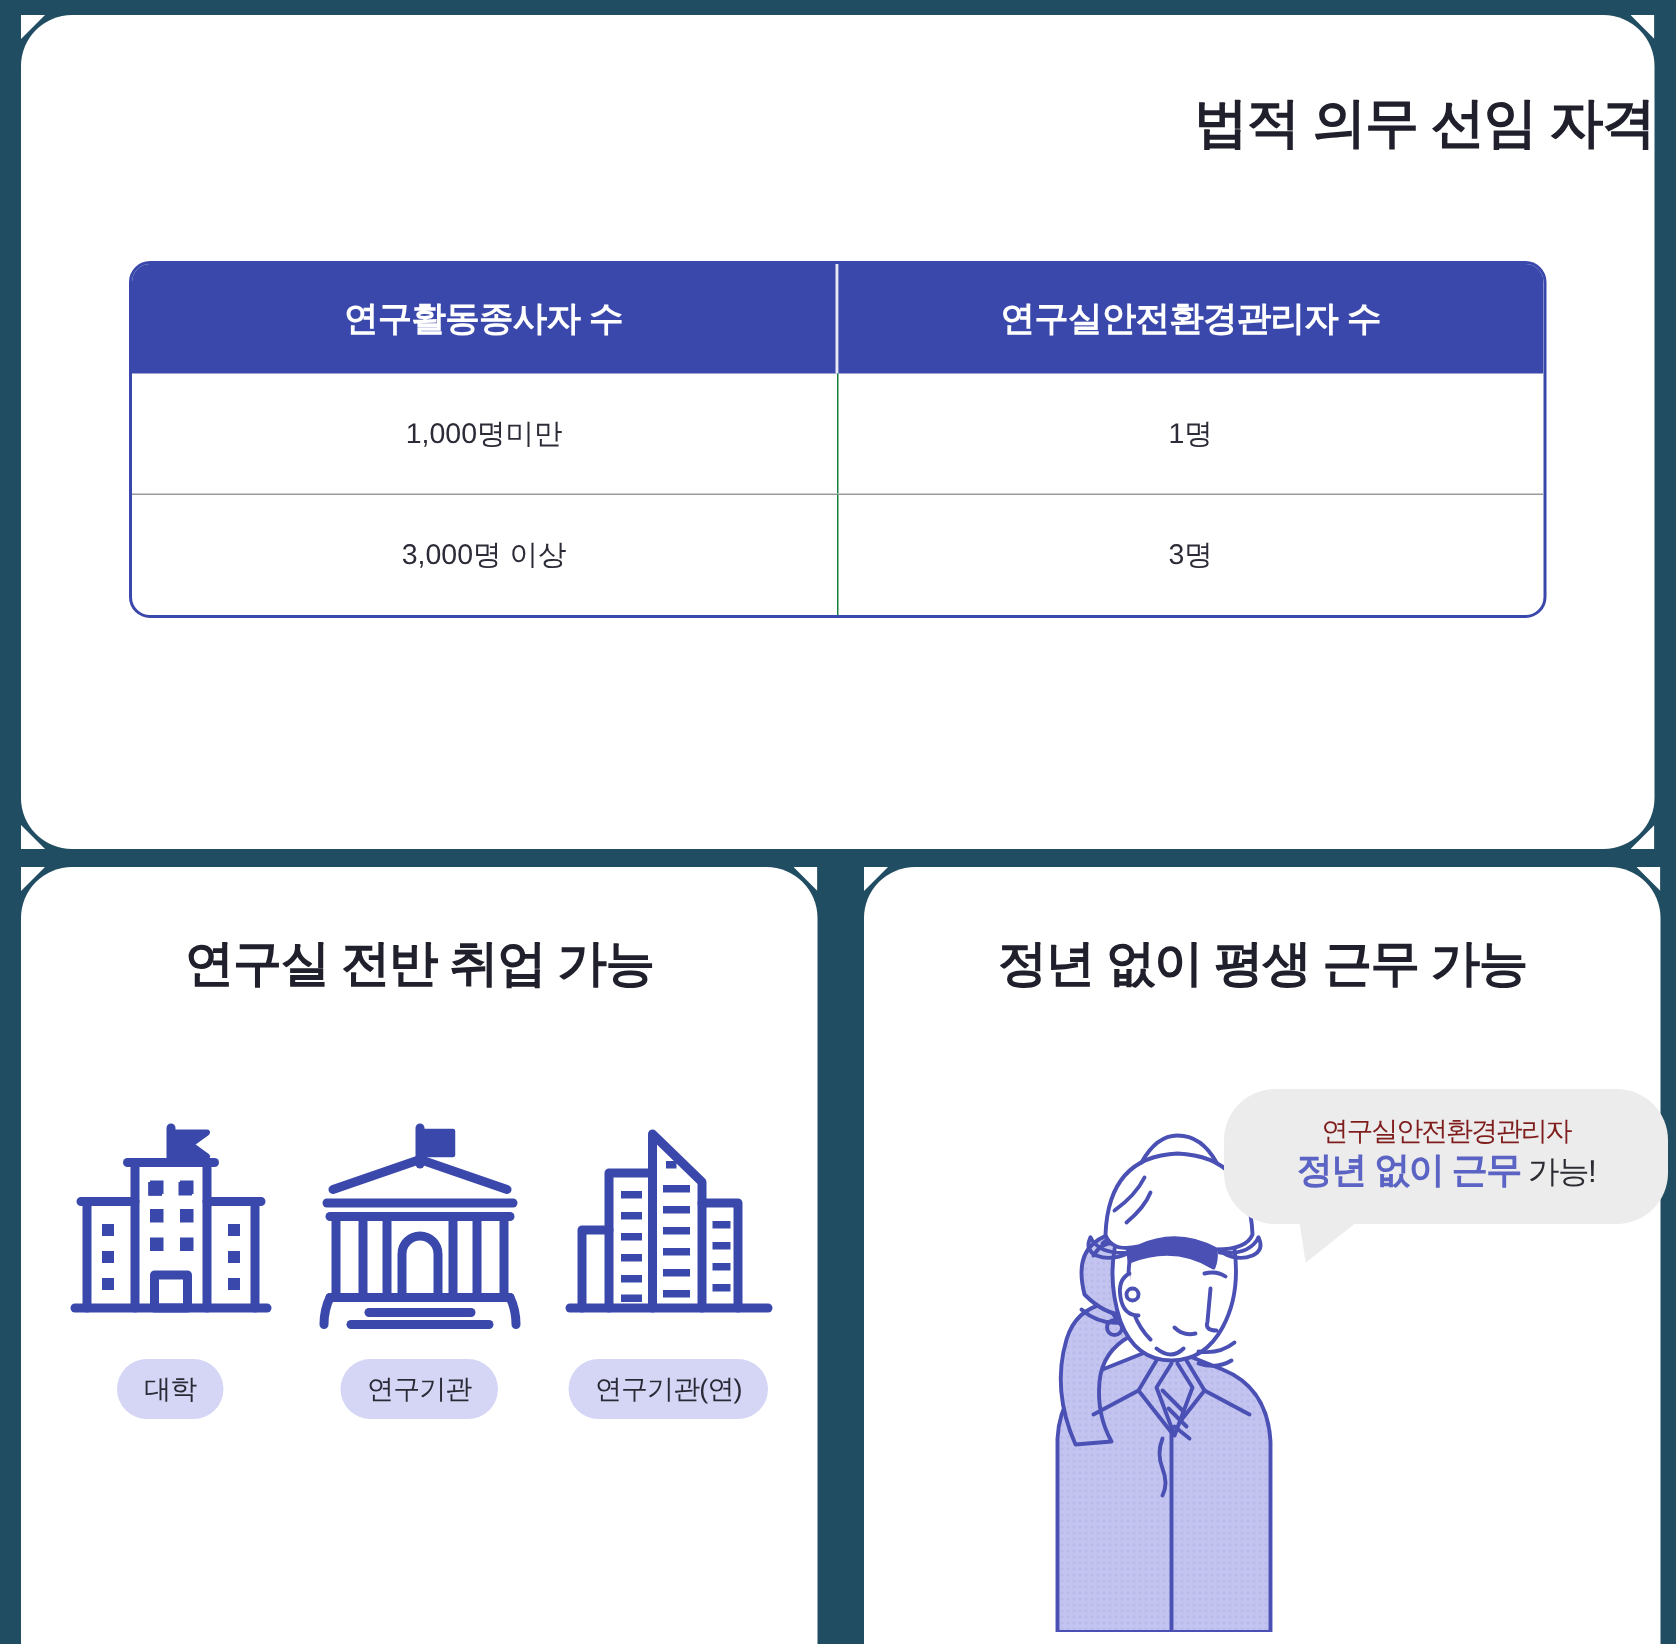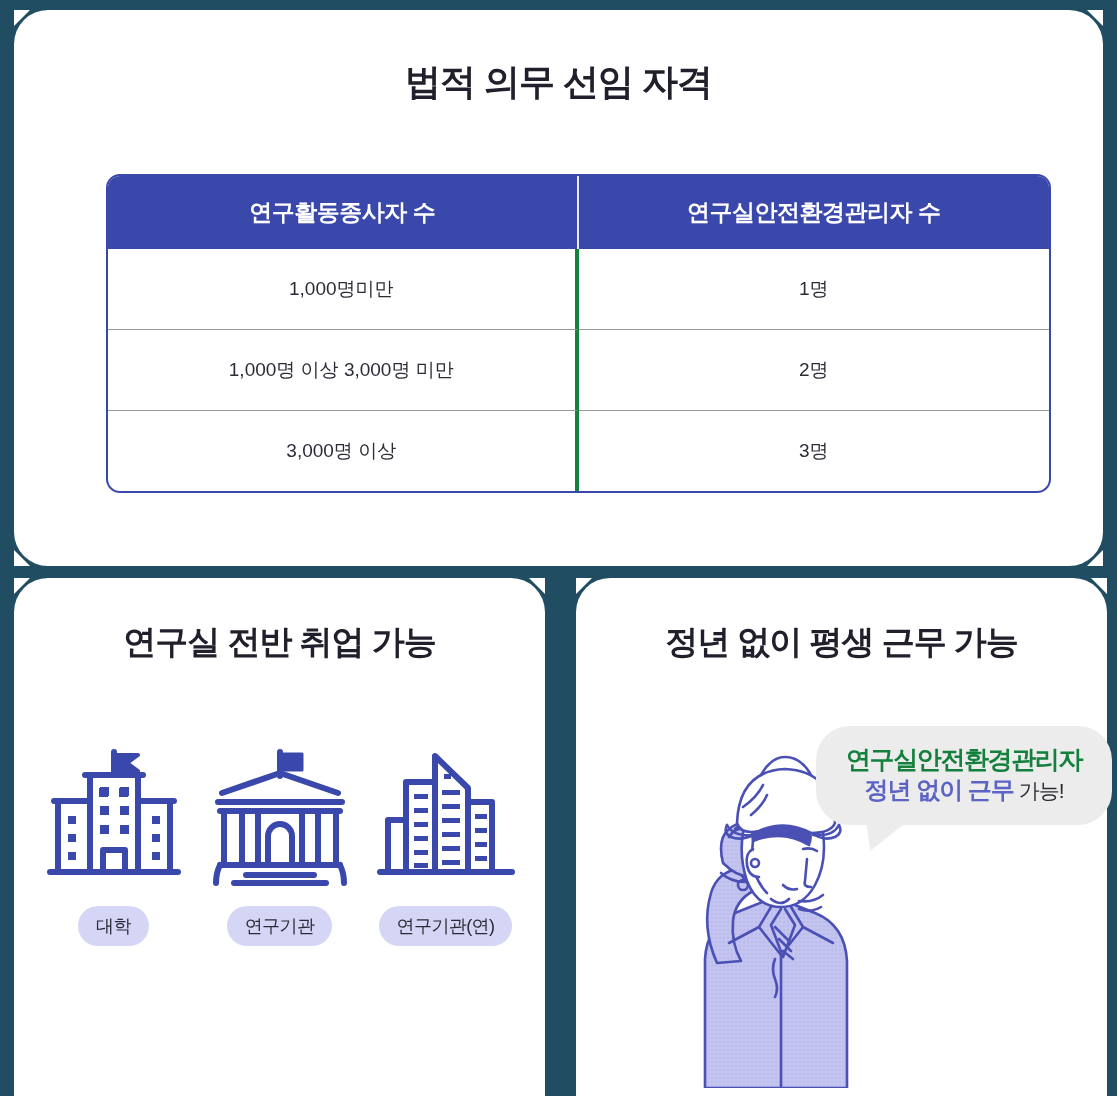--- a/index.html
+++ b/index.html
@@ -26,46 +26,45 @@
   .notch.tl{clip-path:polygon(0 0,100% 0,0 100%);}
   .notch.tr{clip-path:polygon(100% 0,100% 100%,0 0);}
   .notch.bl{clip-path:polygon(0 0,0 100%,100% 100%);}
   .notch.br{clip-path:polygon(100% 0,100% 100%,0 100%);}
 
   
   .card-title{
     position:absolute;left:0;right:0;text-align:center;
     color:#20202c;font-weight:700;letter-spacing:-1px;
   }
-  #title-top{top:48px;font-size:36px;}
+  #title-top{top:48px;font-size:36px;text-align:right;}
   #title-left{top:42px;font-size:33px;}
   #title-right{top:42px;font-size:33px;}
 
   
   .tbl{
     position:absolute;left:72px;top:164px;width:945px;
     border-collapse:separate;border-spacing:0;
     border:2px solid #3b48ab;border-radius:14px;
     overflow:hidden;
     background:#fff;
-    margin-left:20px;
   }
   .tbl th{
     background:#3b48ab;color:#ffffff;
     font-size:23px;font-weight:700;letter-spacing:-0.5px;
     padding:21px 0;
     width:50%;
   }
   .tbl th:first-child{border-right:2px solid #e9eaf6;}
   .tbl td{
     font-size:19px;color:#2c2c38;text-align:center;
     padding:27px 0;
     border-top:1px solid #9a9a9a;
   }
-  .tbl td:first-child{border-right:4px solid #15803d;}
+  .tbl td:first-child{border-right:1px solid #15803d;}
   .tbl tbody tr:first-child td{border-top:none;}
 
   
   #inst-row{
     position:absolute;left:0;right:0;top:168px;
     display:flex;justify-content:center;gap:26px;
   }
   .inst{width:140px;display:flex;flex-direction:column;align-items:center;}
   .inst svg{display:block;}
   .pill{
@@ -78,21 +77,21 @@
   
   #worker{position:absolute;left:55px;top:135px;}
   #bubble{
     position:absolute;left:240px;top:148px;
     width:268px;
     background:#ececec;border-radius:34px;
     padding:17px 14px 19px;
     text-align:center;
     line-height:1.28;
   }
-  #bubble .l1{font-size:25px;font-weight:700;color:#15803d;letter-spacing:-1.4px;white-space:nowrap;}
+  #bubble .l1{font-size:18px;font-weight:400;color:#7f1d1d;letter-spacing:-1.4px;white-space:nowrap;}
   #bubble .l2{font-size:20px;font-weight:500;color:#2b2b33;letter-spacing:-0.6px;}
   #bubble .l3{font-size:24px;letter-spacing:-1px;white-space:nowrap;}
   #bubble .l3 .hl{font-weight:700;color:#5b63c4;}
   #bubble .l3 .pl{font-weight:500;color:#2b2b33;font-size:21px;}
   #bubble-tail{
     position:absolute;left:48px;bottom:-26px;width:46px;height:30px;
     background:#ececec;
     clip-path:polygon(4% 0,96% 0,14% 100%);
   }
 </style>
@@ -113,24 +112,20 @@
       <thead>
         <tr>
           <th>연구활동종사자 수</th>
           <th>연구실안전환경관리자 수</th>
         </tr>
       </thead>
       <tbody>
         <tr>
           <td>1,000명미만</td>
           <td>1명</td>
-        </tr>
-        <tr>
-          <td>1,000명 이상 3,000명 미만</td>
-          <td>2명</td>
         </tr>
         <tr>
           <td>3,000명 이상</td>
           <td>3명</td>
         </tr>
       </tbody>
     </table>
   </div>
 
   <div class="card" id="card-left">

